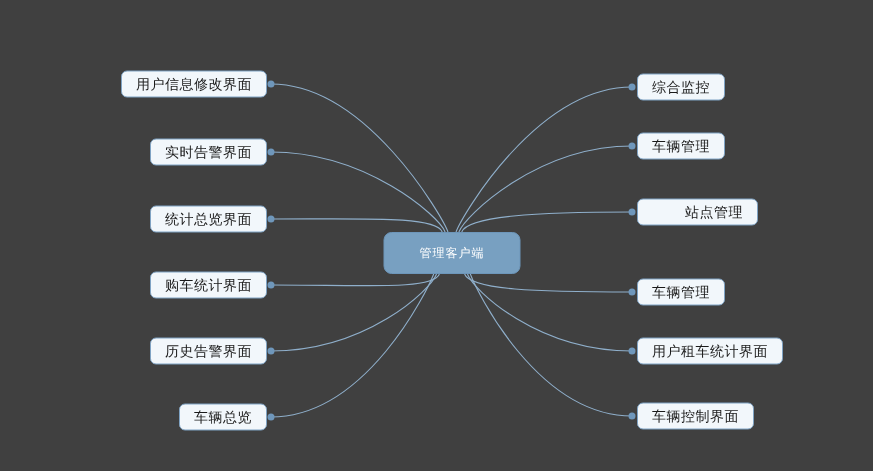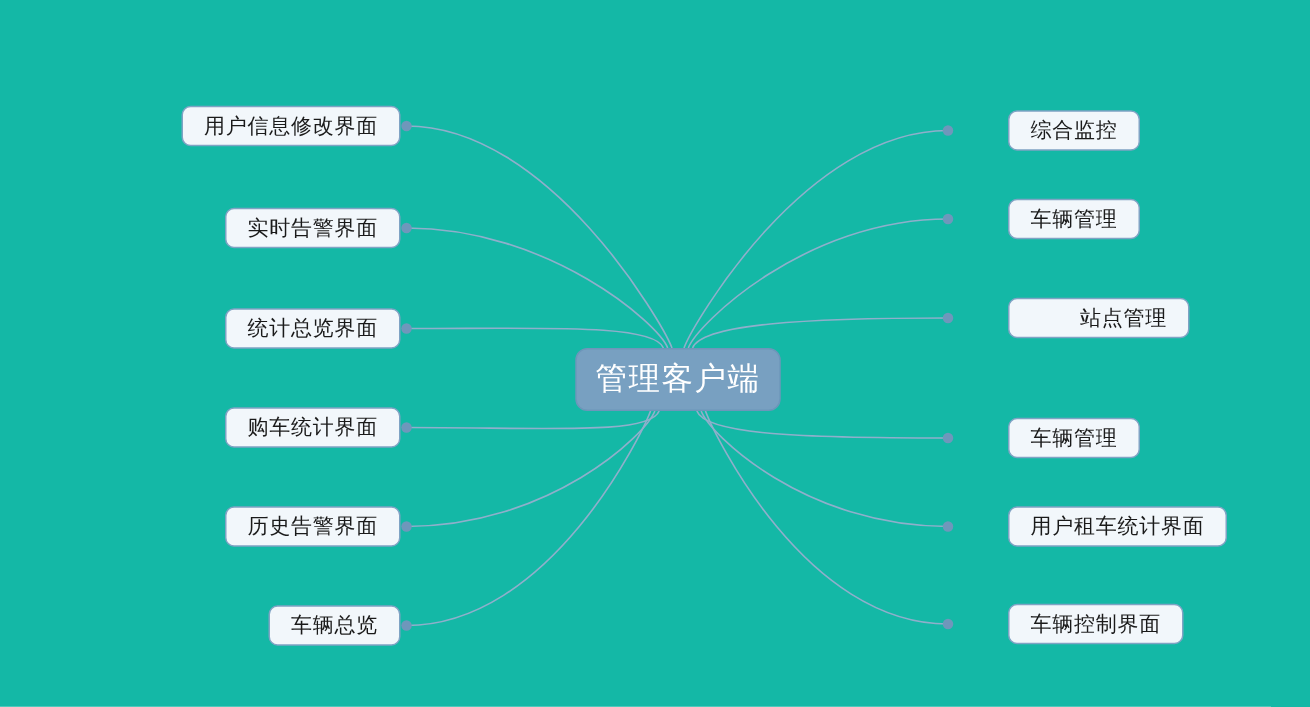--- a/index.html
+++ b/index.html
@@ -10,21 +10,21 @@
     width: 873px;
     height: 471px;
     background: #fbfbfb;
     font-family: "Liberation Sans", "DejaVu Sans", sans-serif;
     overflow: hidden;
   }
   #mindmap {
     position: relative;
     width: 873px;
     height: 471px;
-    background: #14b8a6;
+    background: #404040;
   }
   #edge-layer {
     position: absolute;
     left: 0;
     top: 0;
     width: 873px;
     height: 471px;
     pointer-events: none;
   }
   .node {
@@ -36,32 +36,32 @@
     height: 27px;
     line-height: 25px;
     text-align: center;
     color: #1a1a1a;
     font-size: 14px;
     white-space: nowrap;
     padding: 0 14px;
     letter-spacing: 0.5px;
   }
   .node.left  { transform: translate(-100%, -50%); }
-  .node.right { transform: translate(0, -50%); margin-left: 35px; }
+  .node.right { transform: translate(0, -50%); }
   .center-node {
     position: absolute;
     box-sizing: border-box;
     width: 137px;
     height: 42px;
     line-height: 40px;
     background: #78a0c1;
     border: 1px solid #6d96ba;
     border-radius: 8px;
     color: #ffffff;
-    font-size: 21px;
+    font-size: 12px;
     text-align: center;
     white-space: nowrap;
     letter-spacing: 1px;
     transform: translate(-50%, -50%);
   }
   .dot {
     position: absolute;
     width: 7px;
     height: 7px;
     border-radius: 50%;

